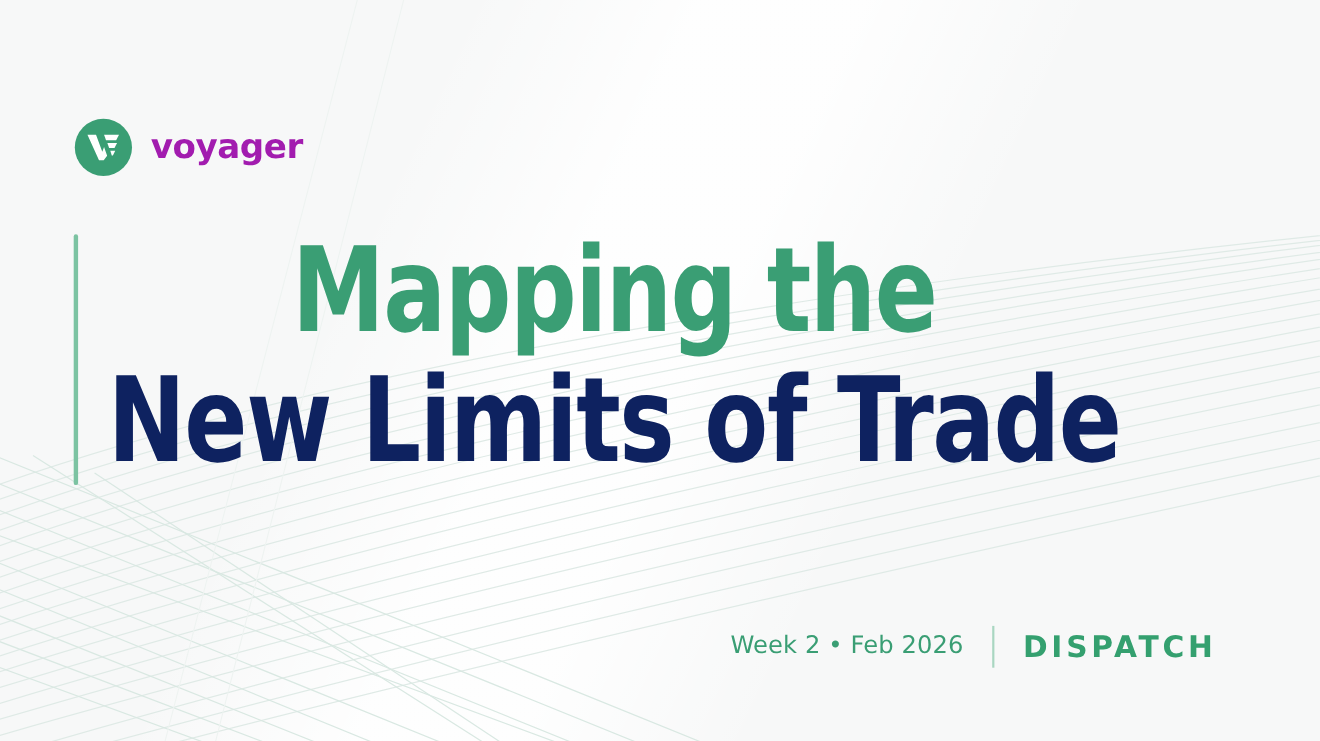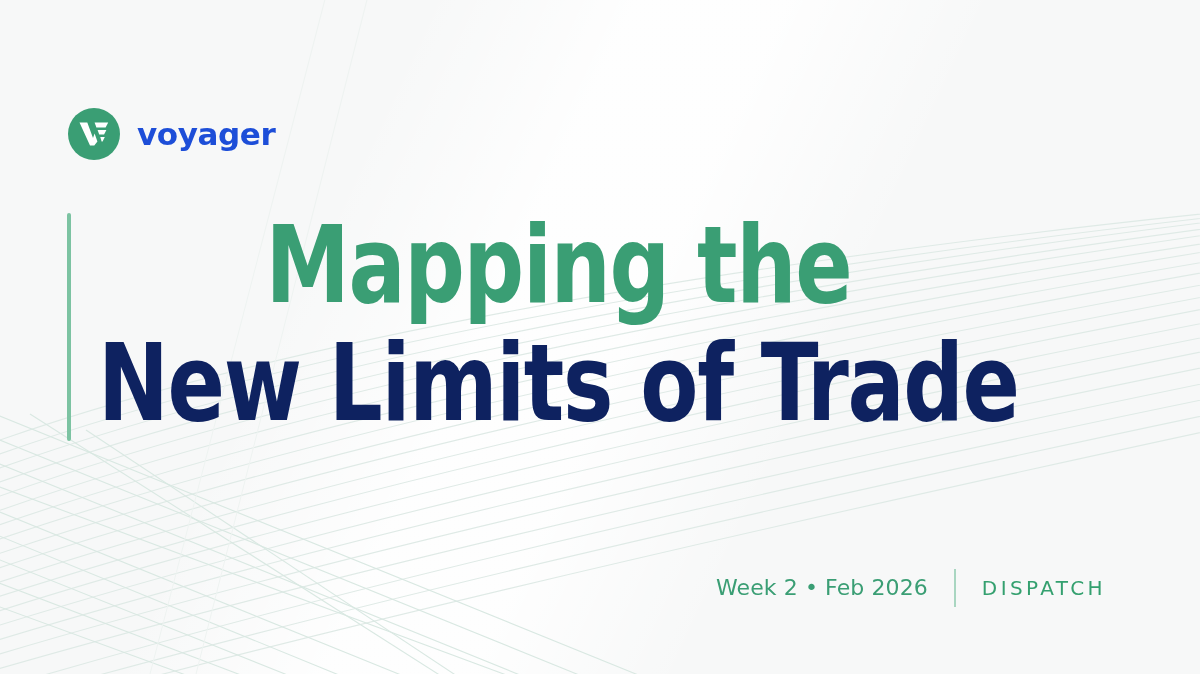--- a/index.html
+++ b/index.html
@@ -62,21 +62,21 @@
     align-items: center;
     justify-content: center;
     flex: none;
   }
   .logo-mark svg { display: block; }
   .logo-word {
     font-family: "DejaVu Sans", sans-serif;
     font-size: 31px;
     font-weight: 700;
     letter-spacing: -0.4px;
-    color: #1d4ed8;
+    color: #a21caf;
     line-height: 1;
     white-space: nowrap;
   }
 
   
   .accent-rule {
     position: absolute;
     left: 67px;
     top: 213px;
     width: 4px;
@@ -126,22 +126,22 @@
     line-height: 1;
   }
   .footer-divider {
     width: 2px;
     height: 38px;
     background: #a9d6c1;
     flex: none;
   }
   .footer-brand {
     font-family: "DejaVu Sans", sans-serif;
-    font-size: 20px;
-    font-weight: 400;
+    font-size: 27px;
+    font-weight: 700;
     color: #34a06f;
     letter-spacing: 3.4px;
     white-space: nowrap;
     line-height: 1;
   }
 </style>
 </head>
 <body>
 
 <div class="banner">

